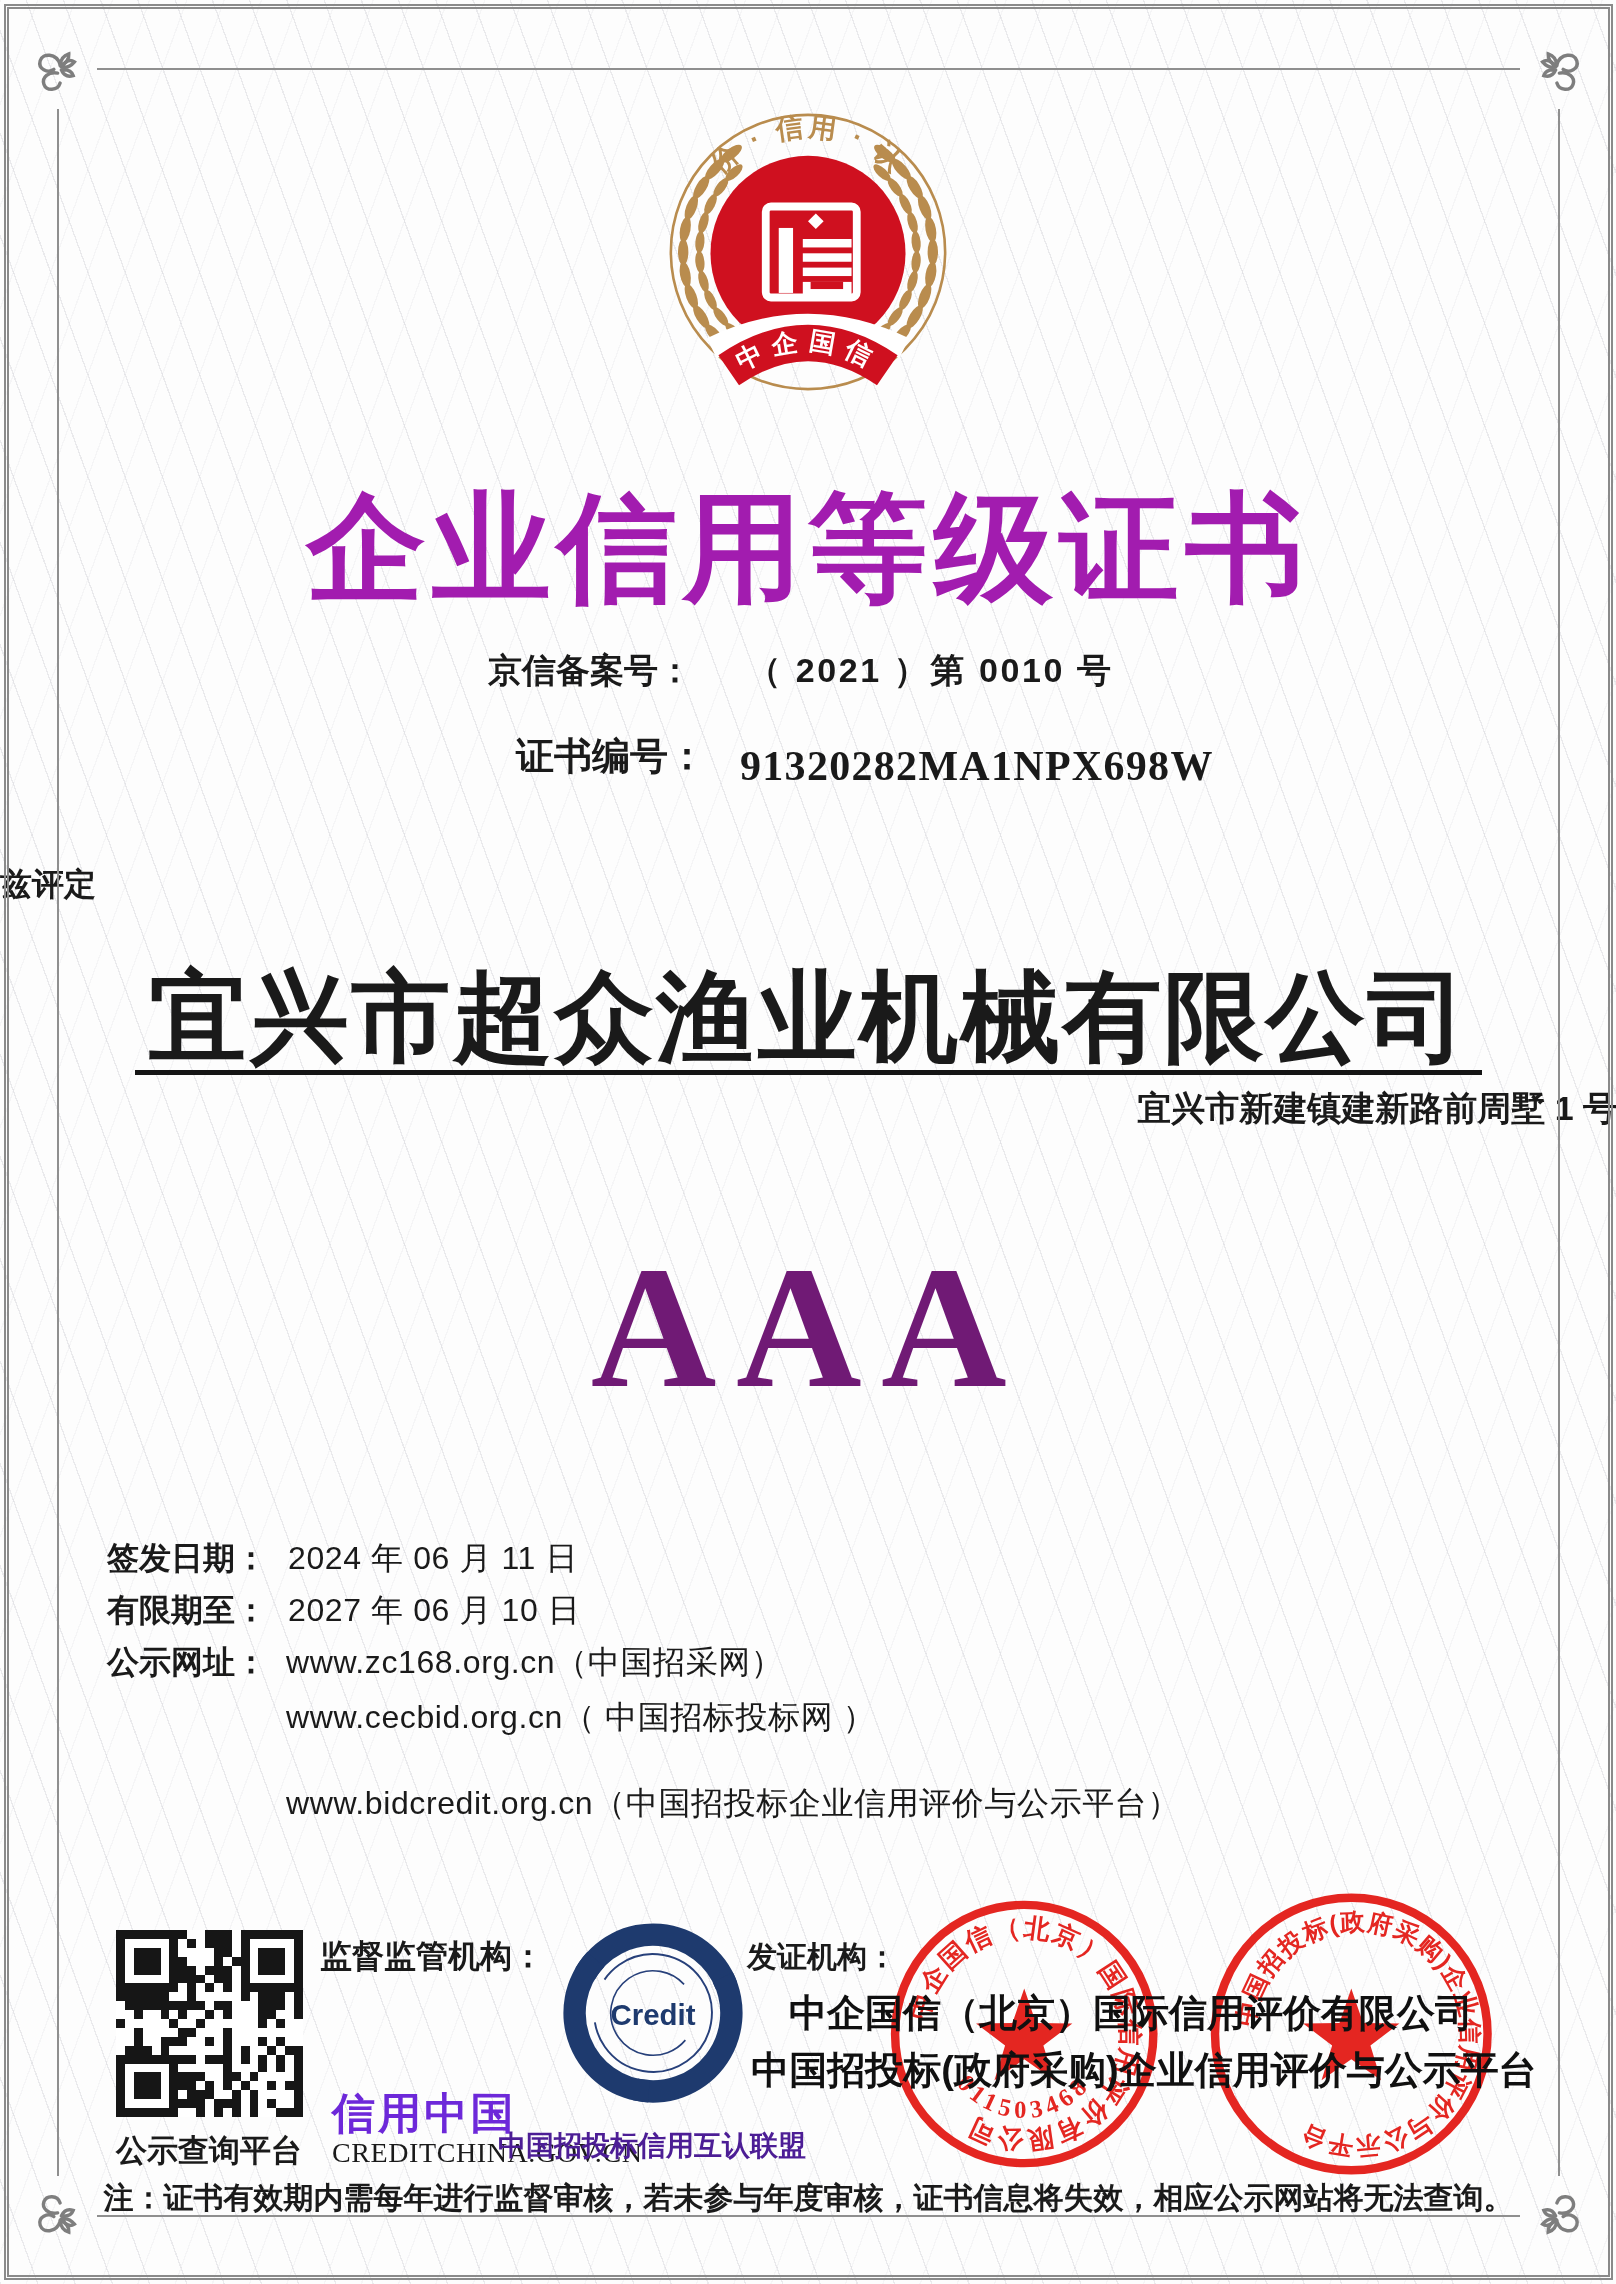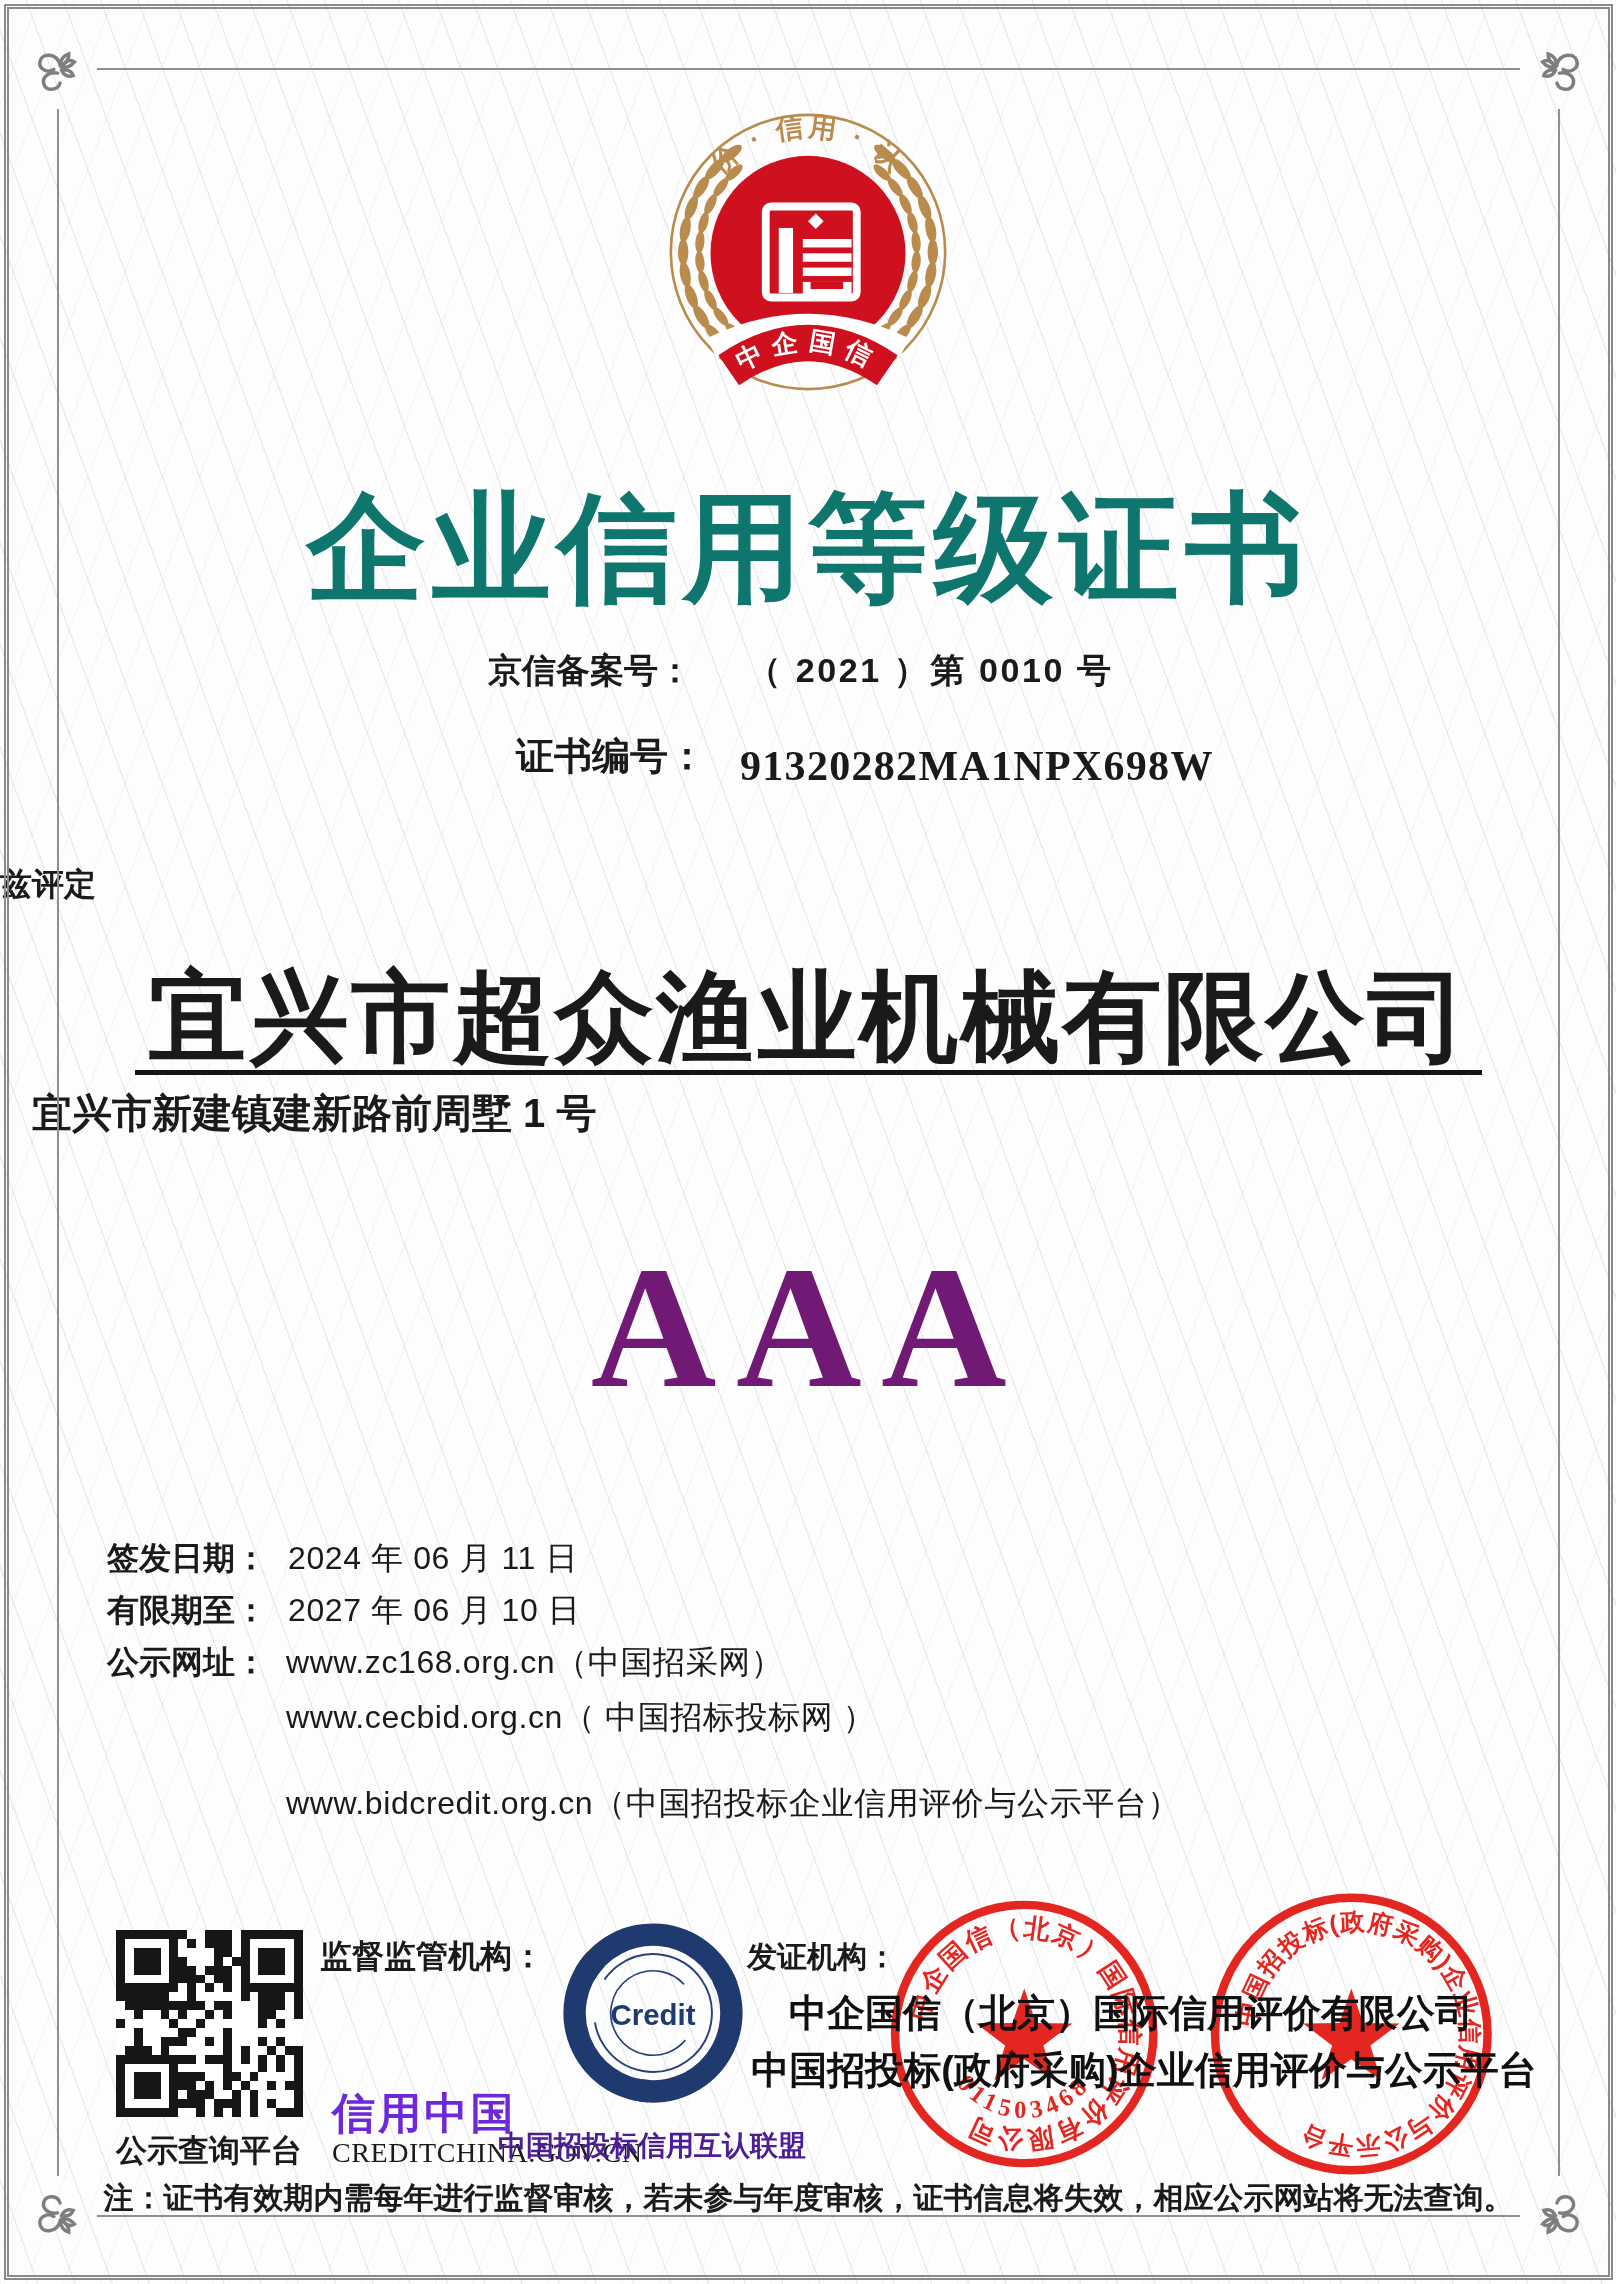--- a/index.html
+++ b/index.html
@@ -28,34 +28,34 @@
   .orn-tl{left:28.6px;top:42px;}
   .orn-tr{right:28.6px;top:42px;transform:scaleX(-1);}
   .orn-bl{left:28.6px;top:2188px;transform:scaleY(-1);}
   .orn-br{right:28.6px;top:2188px;transform:scale(-1,-1);}
 
   .emblem{left:665px;top:109px;width:286px;height:286px;z-index:2;}
 
   .title{
     left:0;right:0;top:469px;text-align:center;
     font-size:119px;font-weight:900;letter-spacing:6.5px;
-    color:#0f766e;z-index:2;white-space:nowrap;
+    color:#a21caf;z-index:2;white-space:nowrap;
   }
   .filing-label{left:488px;top:648px;font-size:34px;font-weight:700;z-index:2;}
   .filing-value{left:747px;top:648px;font-size:34px;font-weight:600;letter-spacing:2.6px;z-index:2;}
   .certno-label{left:516px;top:731px;font-size:38px;font-weight:800;z-index:2;}
   .certno-value{left:740px;top:727px;font-size:42px;font-weight:700;
     font-family:"Liberation Serif", serif;letter-spacing:1.3px;z-index:2;margin-top:15px;}
   .intro{left:0;right:0;top:863px;text-align:left;font-size:32px;font-weight:800;z-index:2;}
   .company{
     left:0;right:0;top:952px;text-align:center;
     font-size:99px;font-weight:900;letter-spacing:2.6px;white-space:nowrap;z-index:2;
   }
   .company-underline{left:135px;top:1070px;width:1347px;height:4.5px;background:#151515;z-index:2;}
-  .address{left:0;right:0;top:1086px;text-align:left;font-size:40px;font-weight:800;z-index:2;padding-left:32px;}
+  .address{left:0;right:0;top:1086px;text-align:right;font-size:34px;font-weight:800;z-index:2;padding-left:32px;}
   .rating{
     left:0;right:0;top:1228px;text-align:center;
     font-family:"Liberation Serif", serif;font-size:174px;font-weight:700;
     color:#701a75;letter-spacing:19.5px;z-index:2;
   }
   .info-label{font-size:32px;font-weight:800;z-index:2;white-space:nowrap;}
   .info-value{font-size:32px;font-weight:500;z-index:2;white-space:nowrap;letter-spacing:0.6px;}
   .r0l{left:107px;top:1537px;text-align:right;} .r0v{left:288px;top:1537px;}
   .r1l{left:107px;top:1589px;} .r1v{left:288px;top:1589px;}
   .r2l{left:107px;top:1641px;} .r2v{left:286px;top:1641px;}

